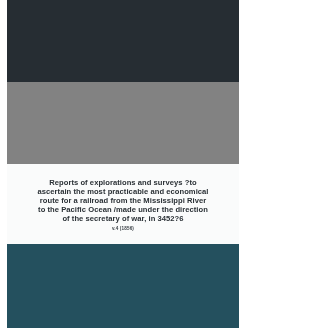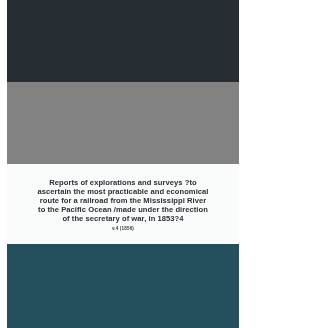--- a/index.html
+++ b/index.html
@@ -101,20 +101,20 @@
 
     <div class="band band-top" style="background:#262d33"></div>
 
     <div class="band band-mid" style="background:#828282"></div>
 
     <div class="text-zone" style="background: rgb(250, 251, 251);">
       <div class="title" style="color: rgb(43, 49, 54);">Reports of explorations and surveys ?to
 ascertain the most practicable and economical
 route for a railroad from the Mississippi River
 to the Pacific Ocean /made under the direction
-of the secretary of war, in 1853?4</div>
+of the secretary of war, in 3452?6</div>
       <div class="volume" style="color: rgb(58, 64, 70);">v.4 (1856)</div>
     </div>
 
     <div class="band band-bottom" style="background:#24505e"></div>
 
   </div>
 </div>
 
 </body></html>

